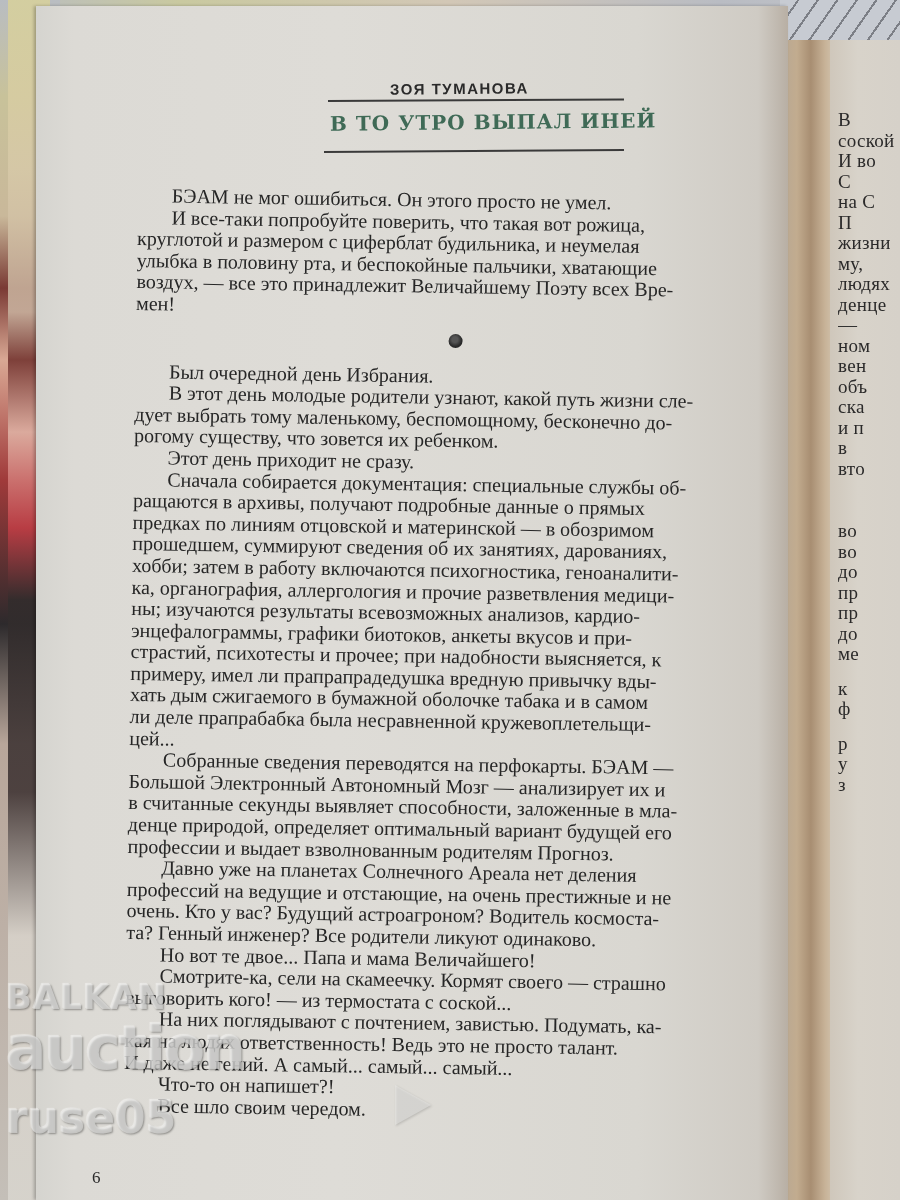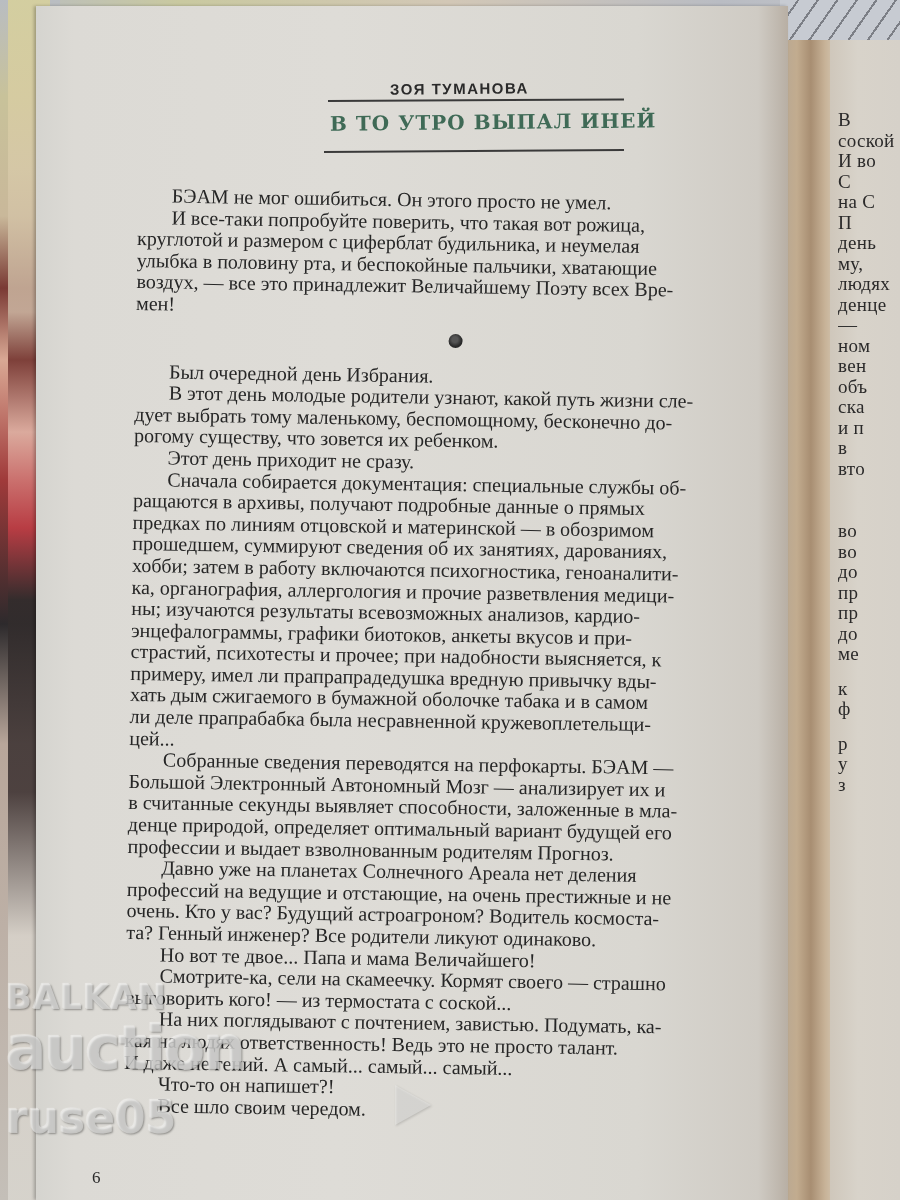--- a/index.html
+++ b/index.html
@@ -115,21 +115,21 @@
 <div class="facing-top"></div>
 <div class="gutter"></div>
 <div class="facing-page"></div>
 <div class="facing-text" id="facing-text">
     <div>В</div>
     <div>соской</div>
     <div>И во</div>
     <div>С</div>
     <div>на С</div>
     <div>П</div>
-    <div>день</div>
+    <div>жизни</div>
     <div>му,</div>
     <div>людях</div>
     <div>денце</div>
     <div>—</div>
     <div>ном</div>
     <div>вен</div>
     <div>объ</div>
     <div>ска</div>
     <div>и п</div>
     <div>в</div>

